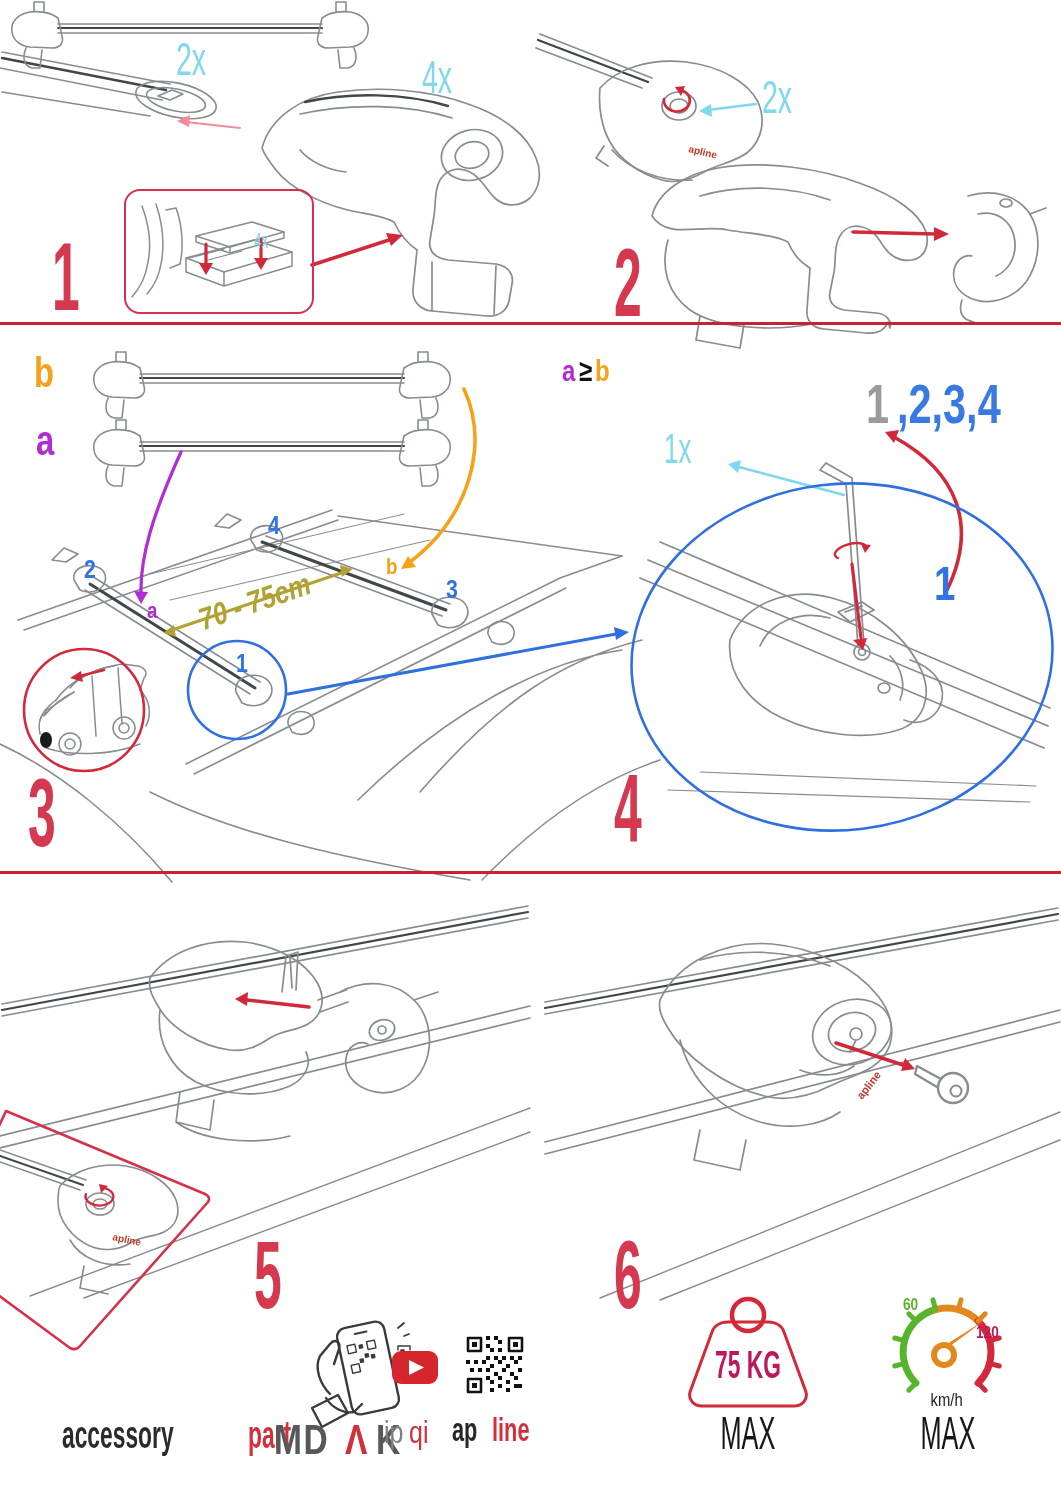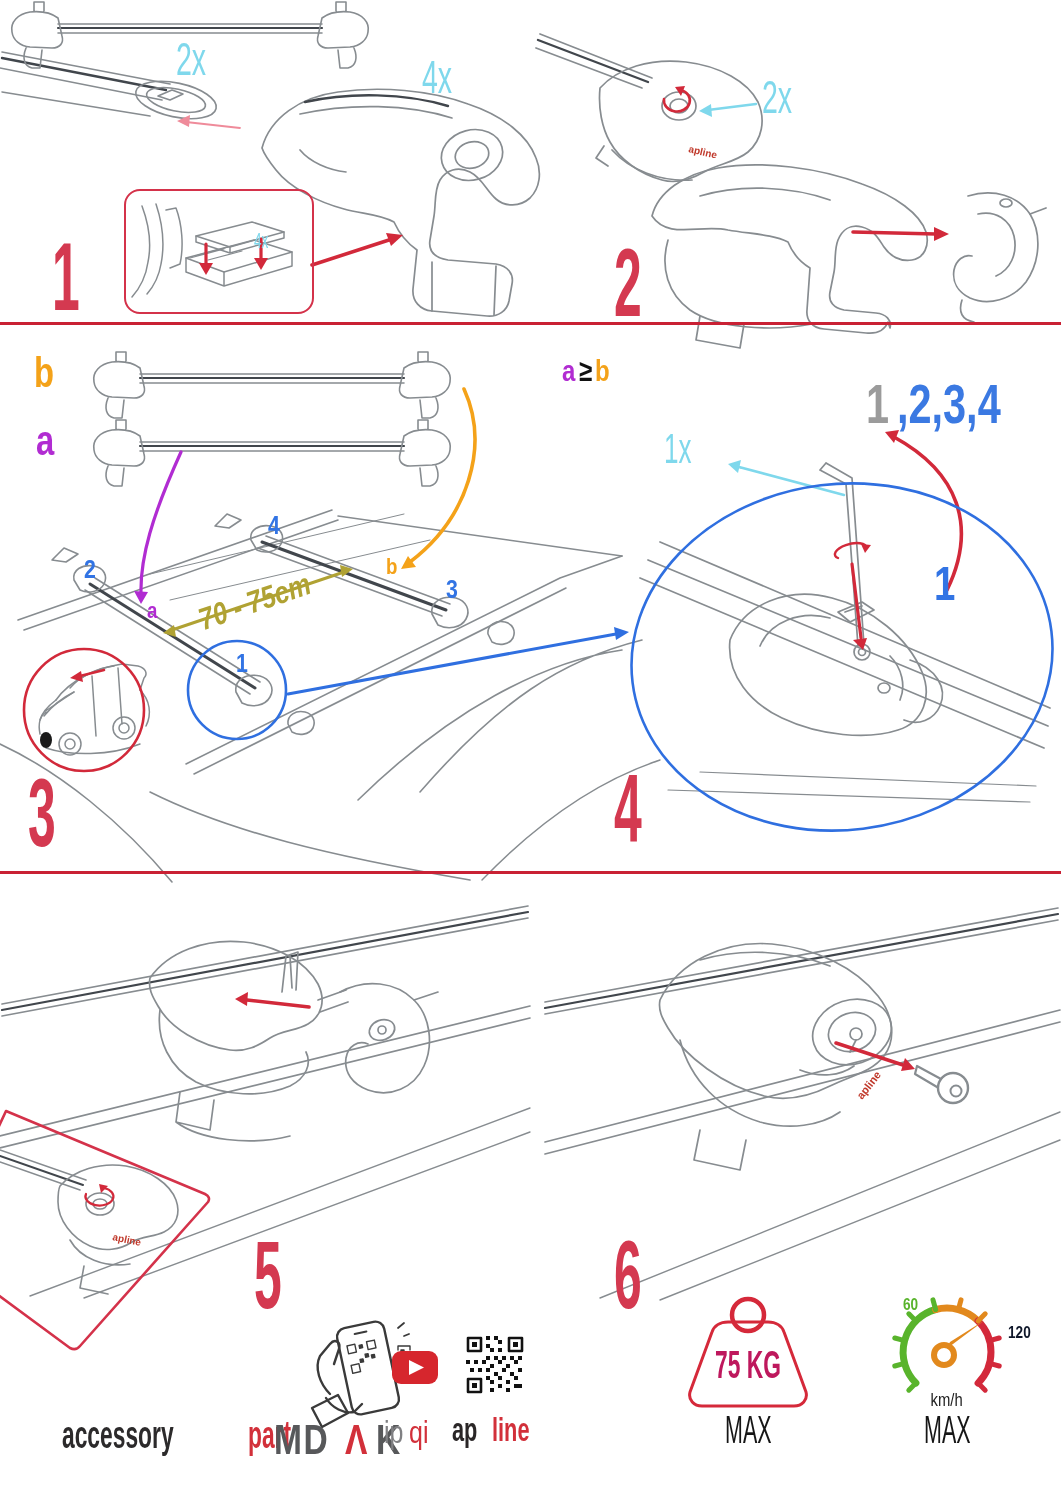--- a/index.html
+++ b/index.html
@@ -42,21 +42,21 @@
   .brand{font-size:38px;font-weight:700;}
   .brand .c{transform:scaleX(.60);}
   .mdak{font-size:43px;font-weight:700;letter-spacing:2px;color:#57585a;}
   .mdak .c{transform:scaleX(.78);}
   .ipqi{font-size:32px;font-weight:400;color:#808083;}
   .ipqi .c{transform:scaleX(.78);}
   .apline{font-size:34px;font-weight:700;color:#2a2627;}
   .apline .c{transform:scaleX(.64);}
   .kgval{color:#be185d;font-size:38px;font-weight:700;text-align:center;}
   .kgval .cc{transform:scaleX(.6);}
-  .maxlbl{color:#161616;font-size:39px;font-weight:400;text-align:center;}
+  .maxlbl{color:#161616;font-size:46px;font-weight:400;text-align:center;}
   .maxlbl .cc{transform:scaleX(.55);}
   .speedtick{font-size:17px;font-weight:700;}
   .speedtick .c{transform:scaleX(.8);}
   .kmh{color:#222;font-size:19px;text-align:center;}
   .kmh .cc{transform:scaleX(.78);}
   .red{color:#d2303a;}
   .dark{color:#2c2a2b;}
   .greysec{color:#9b9b9b;}
   .bluesec{color:#3b79e2;}
 </style>
@@ -415,17 +415,17 @@
 
   <div class="lbl brand" style="left:62px;top:1416px"><span class="c dark">accessory</span><span class="c red">part</span></div>
   <div class="lbl mdak" style="left:274px;top:1418px"><span class="c">MD</span><span class="c red">Λ</span><span class="c">K</span></div>
   <div class="lbl ipqi" style="left:384px;top:1416px"><span class="c">ip</span><span class="c red">qi</span></div>
   <div class="lbl apline" style="left:452px;top:1412px"><span class="c">ap</span><span class="c red">line</span></div>
 
   <div class="lbl kgval" style="left:678px;top:1346px;width:140px"><span class="cc">75 KG</span></div>
   <div class="lbl maxlbl" style="left:678px;top:1410px;width:140px"><span class="cc">MAX</span></div>
 
   <div class="lbl speedtick" style="left:903px;top:1296px;color:#59b42c"><span class="c">60</span></div>
-  <div class="lbl speedtick" style="left:1008px;top:1324px;color:#0f172a"><span class="c">120</span></div>
+  <div class="lbl speedtick" style="left:976px;top:1324px;color:#be185d"><span class="c">120</span></div>
   <div class="lbl kmh" style="left:917px;top:1390px;width:60px"><span class="cc">km/h</span></div>
   <div class="lbl maxlbl" style="left:885px;top:1410px;width:125px"><span class="cc">MAX</span></div>
 
 </div>
 
 </body></html>

